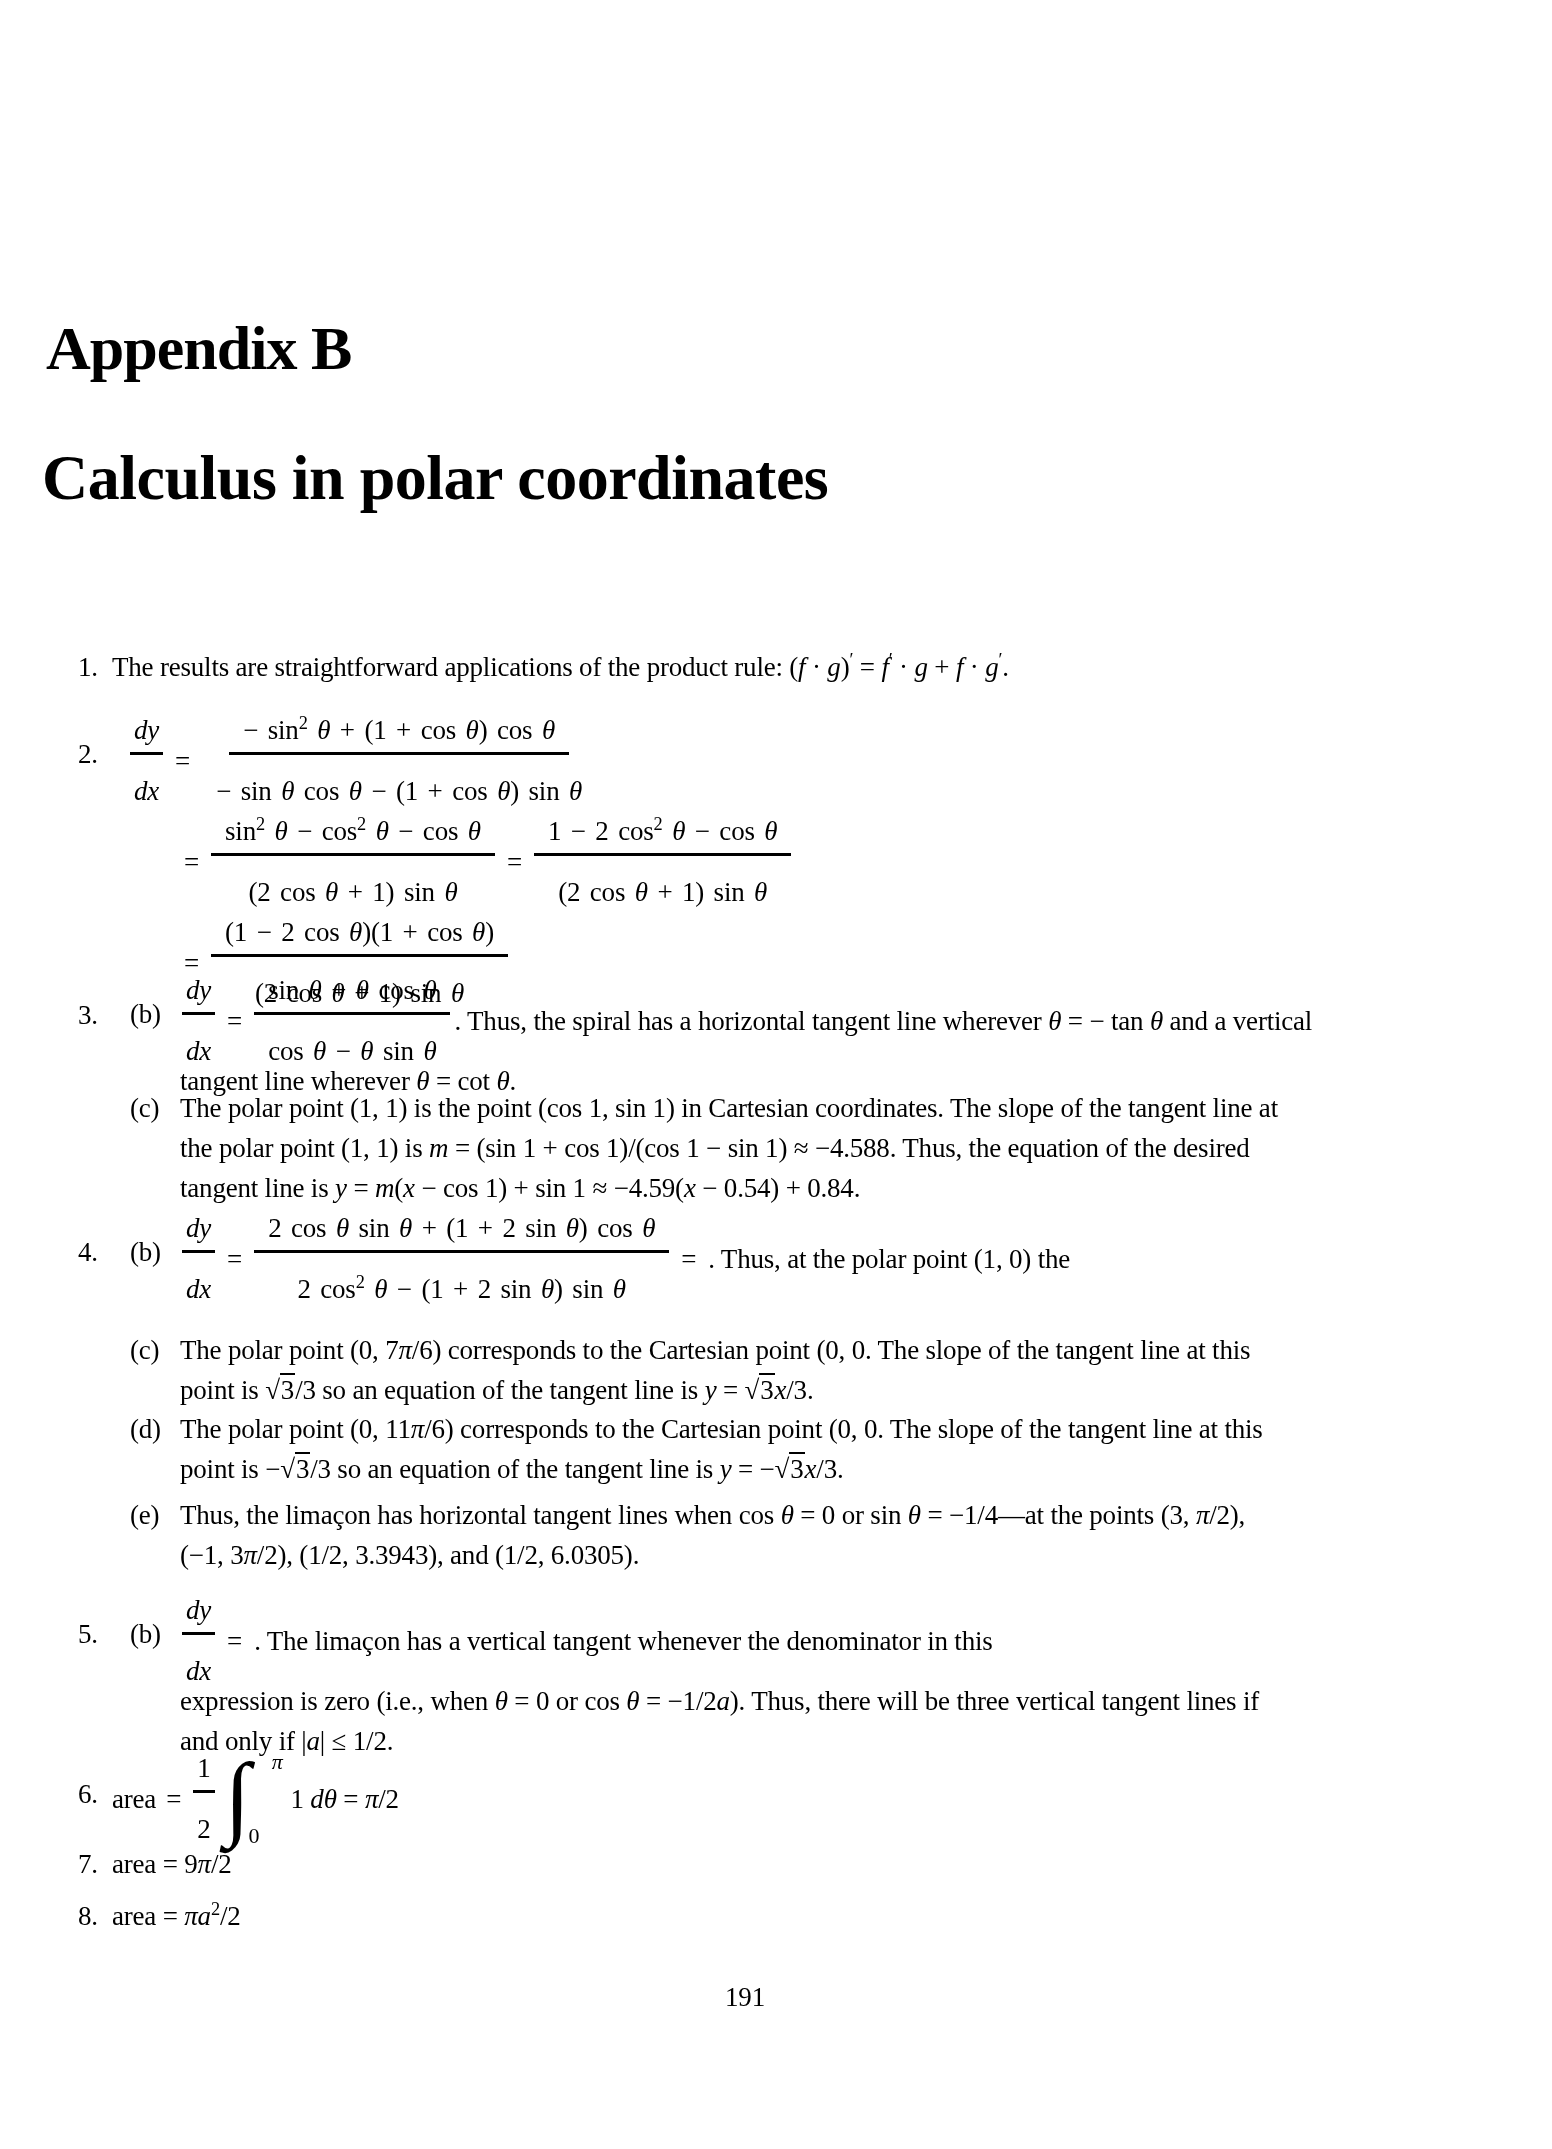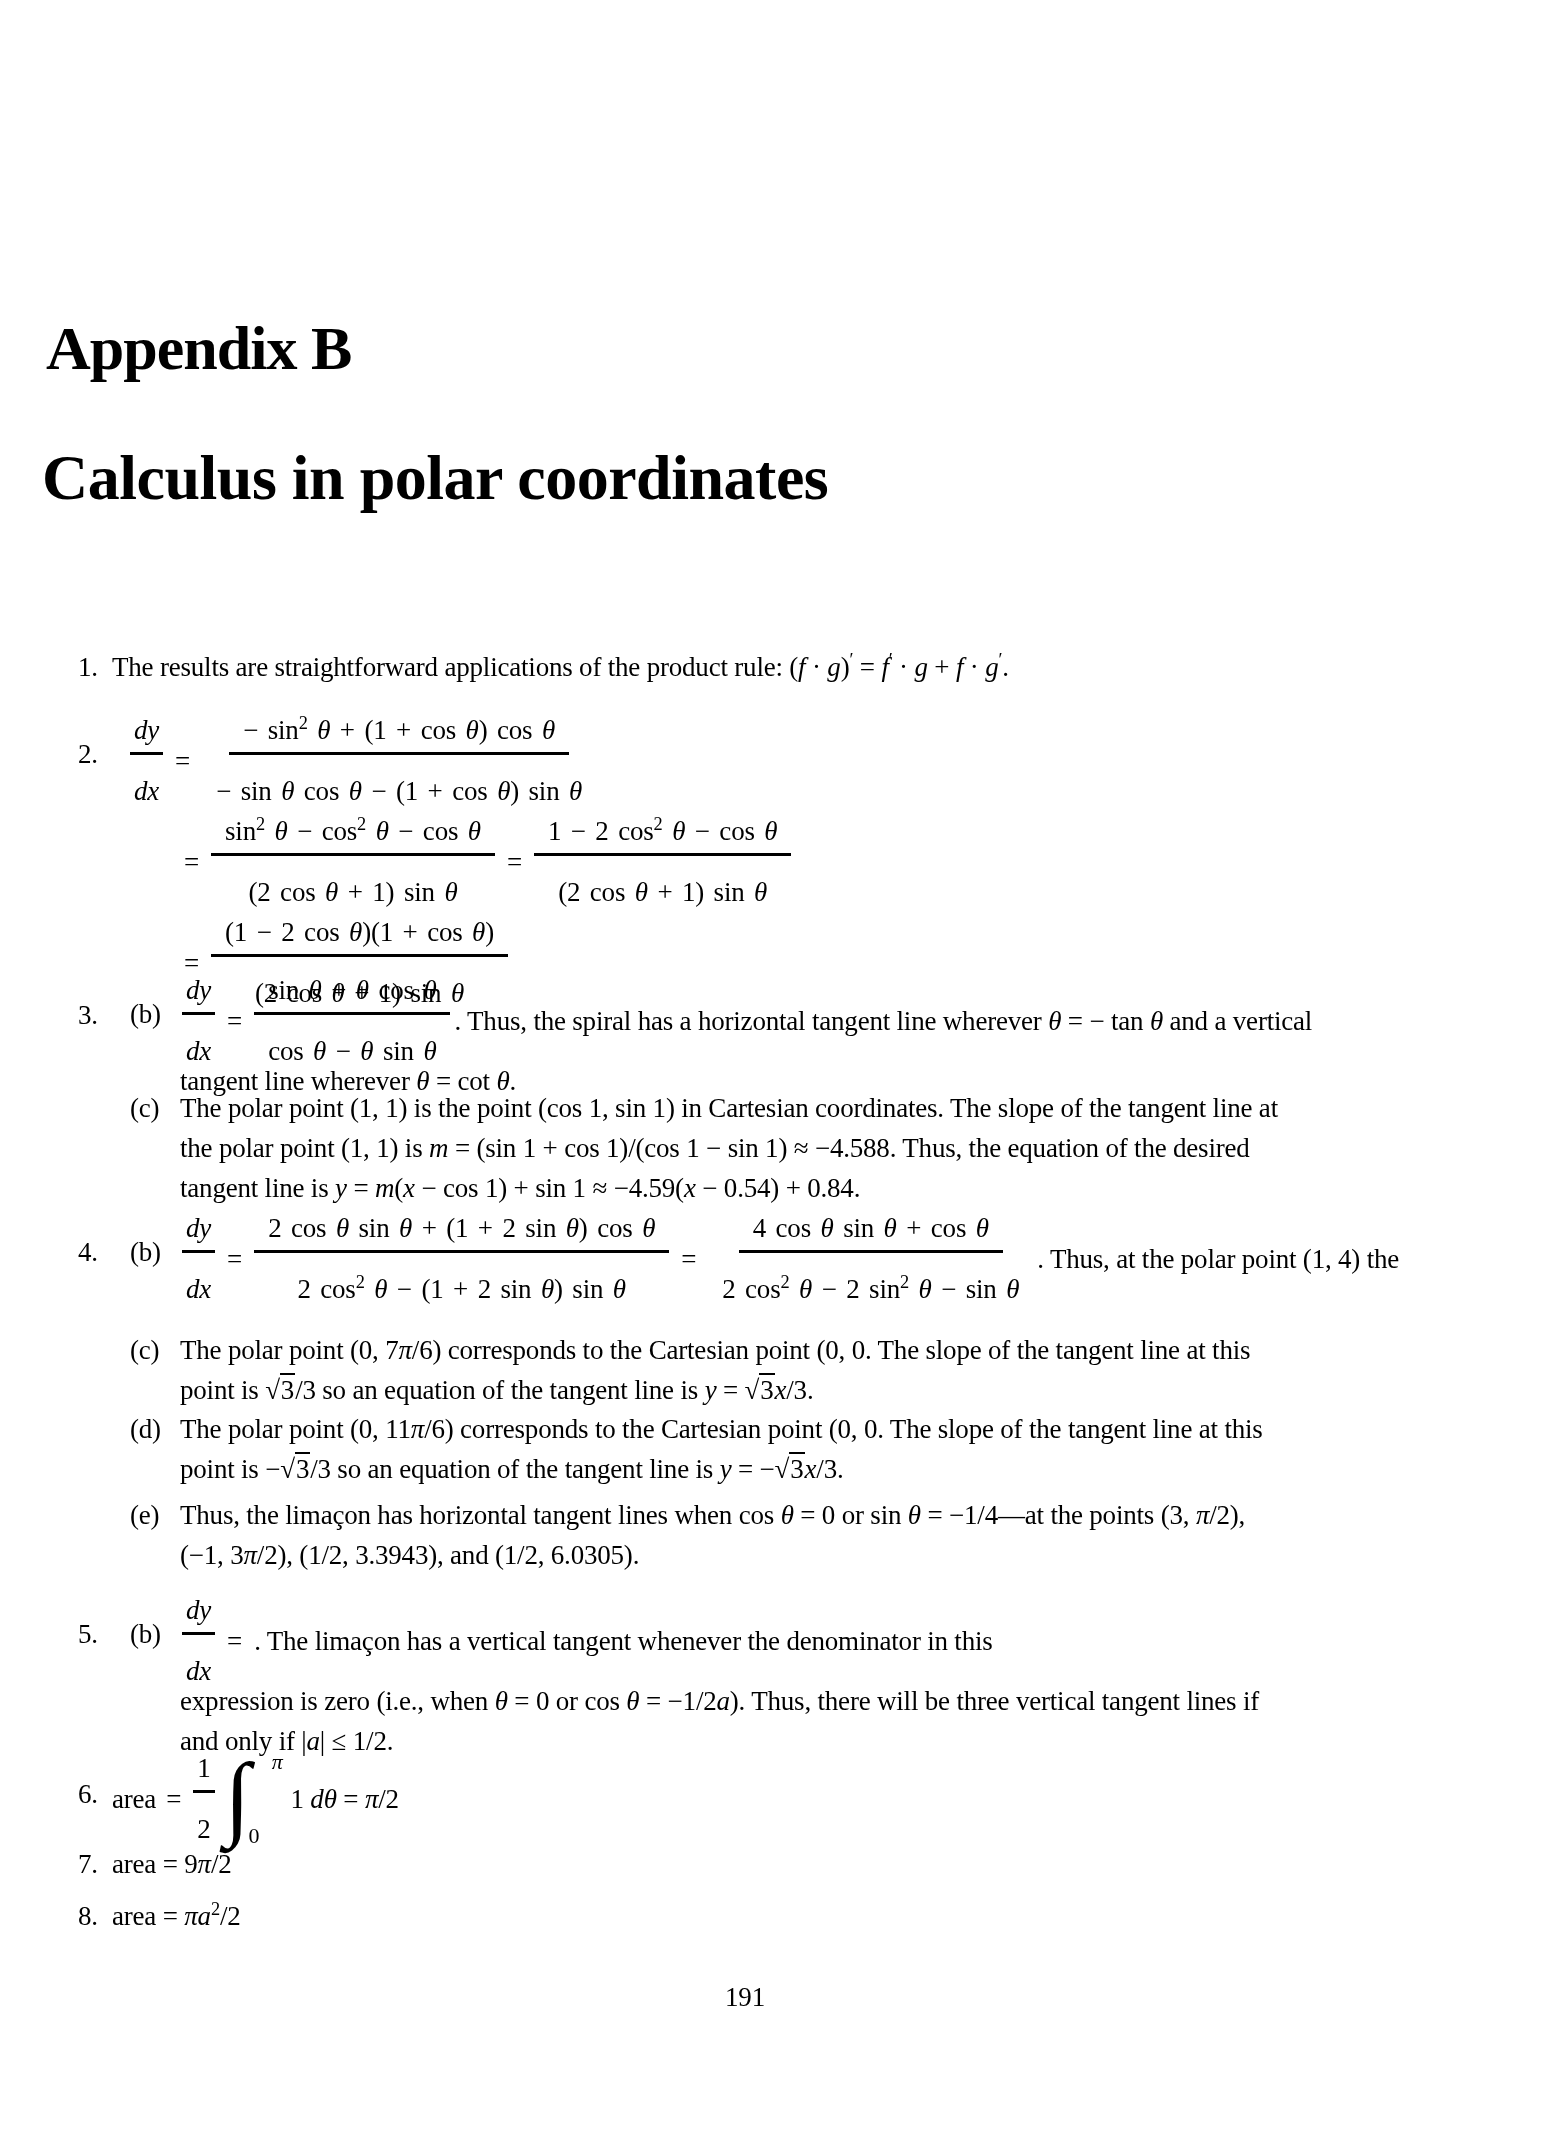--- a/index.html
+++ b/index.html
@@ -147,25 +147,21 @@
         <span class="frac lead">
           <span class="fn"><i>dy</i></span>
           <span class="fd"><i>dx</i></span>
         </span>
         <span class="eq">=</span>
         <span class="frac">
           <span class="fn">2 cos <i>θ</i> sin <i>θ</i> + (1 + 2 sin <i>θ</i>) cos <i>θ</i></span>
           <span class="fd">2 cos<sup>2</sup> <i>θ</i> − (1 + 2 sin <i>θ</i>) sin <i>θ</i></span>
         </span>
         <span class="eq">=</span>
-        <span class="frac">
-          <span class="fn">4 cos <i>θ</i> sin <i>θ</i> + cos <i>θ</i></span>
-          <span class="fd">2 cos<sup>2</sup> <i>θ</i> − 2 sin<sup>2</sup> <i>θ</i> − sin <i>θ</i></span>
-        </span>
-        <span class="tail">. Thus, at the polar point (1, 4) the</span>
+        <span class="tail">. Thus, at the polar point (1, 0) the</span>
       </div>
     </div>
   </div>
   <div class="subitem" style="top:1330px">
     <span class="sublabel">(c)</span>
     <div class="lines">
       <div class="textline">The polar point (0, 7<i>π</i>/6) corresponds to the Cartesian point (0, 0. The slope of the tangent line at this</div>
       <div class="textline">point is <span class="sq">√<span class="sqb">3</span></span>/3 so an equation of the tangent line is <i>y</i> = <span class="sq">√<span class="sqb">3</span></span><i>x</i>/3.</div>
     </div>
   </div>

